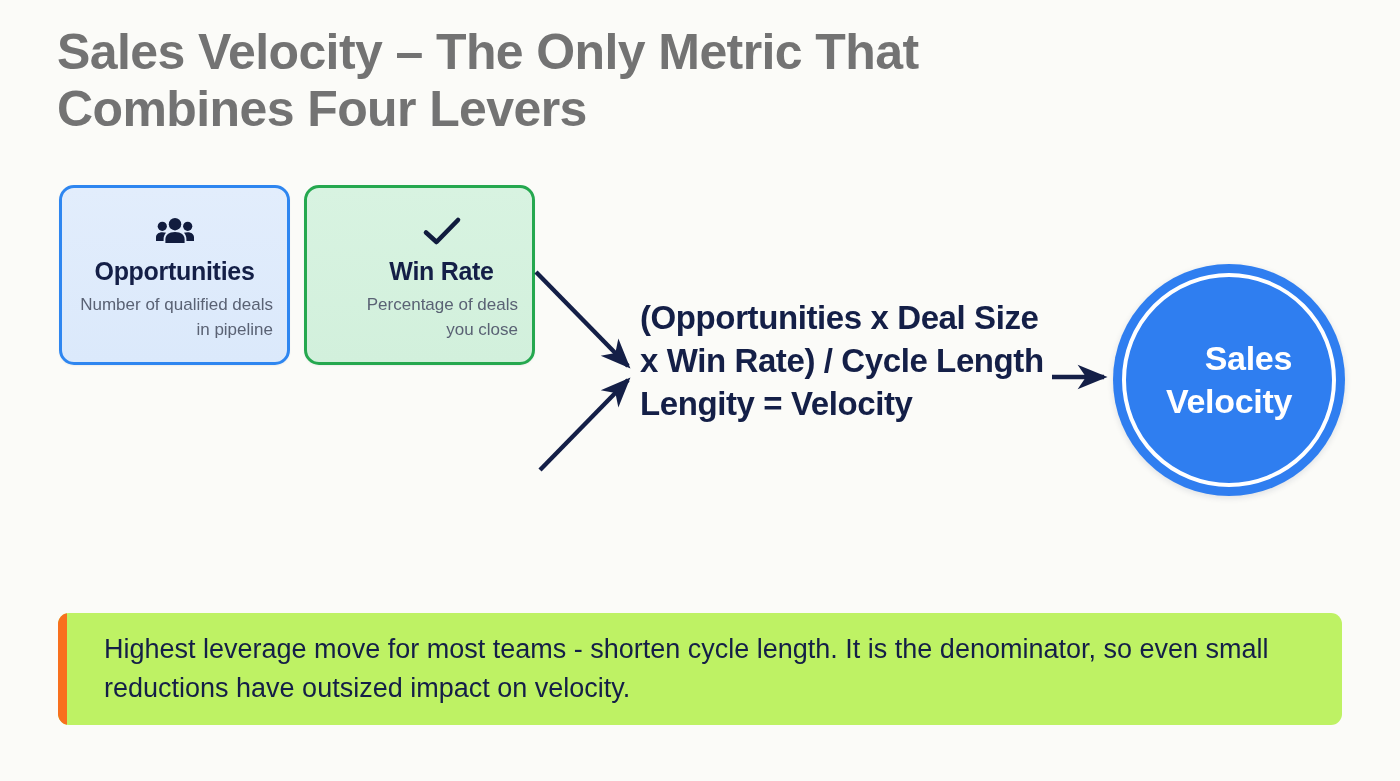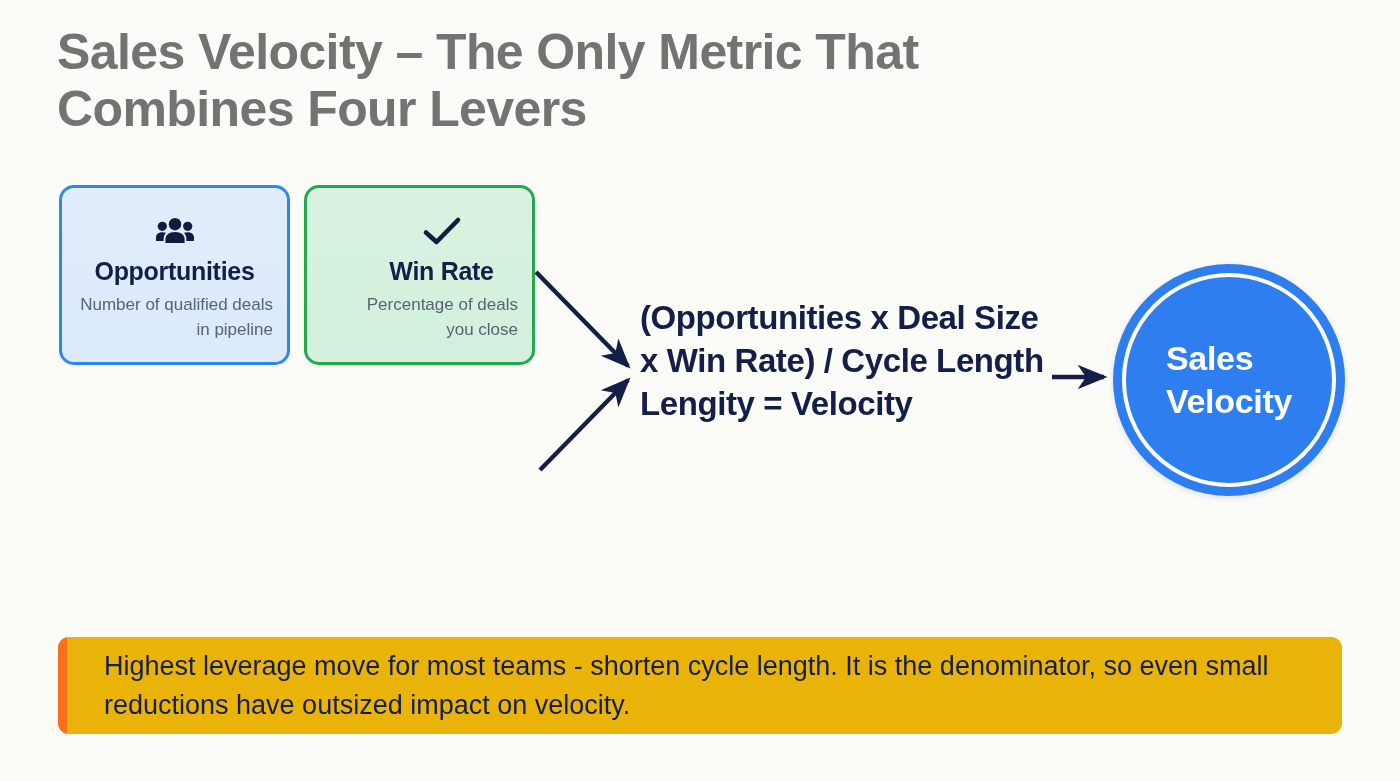--- a/index.html
+++ b/index.html
@@ -120,38 +120,37 @@
     border-radius: 50%;
     border: 4px solid #ffffff;
   }
   .result-label {
     position: relative;
     z-index: 2;
     color: #ffffff;
     font-size: 34px;
     line-height: 43px;
     font-weight: bold;
-    text-align: left;
+    text-align: right;
     letter-spacing: -0.3px;
     white-space: pre-line;
   }
 
   
   .callout {
     position: absolute;
     left: 58px;
     top: 613px;
     width: 1284px;
-    height: 97px;
-    background: #eab308;
+    height: 112px;
+    background: #bef264;
     border-radius: 11px;
     display: flex;
     align-items: center;
     overflow: hidden;
-    margin-top: 24px;
   }
   .callout .bar {
     position: absolute;
     left: 0; top: 0; bottom: 0;
     width: 9px;
     background: #f8701e;
     border-radius: 11px 0 0 11px;
   }
   .callout .callout-text {
     padding-left: 46px;

